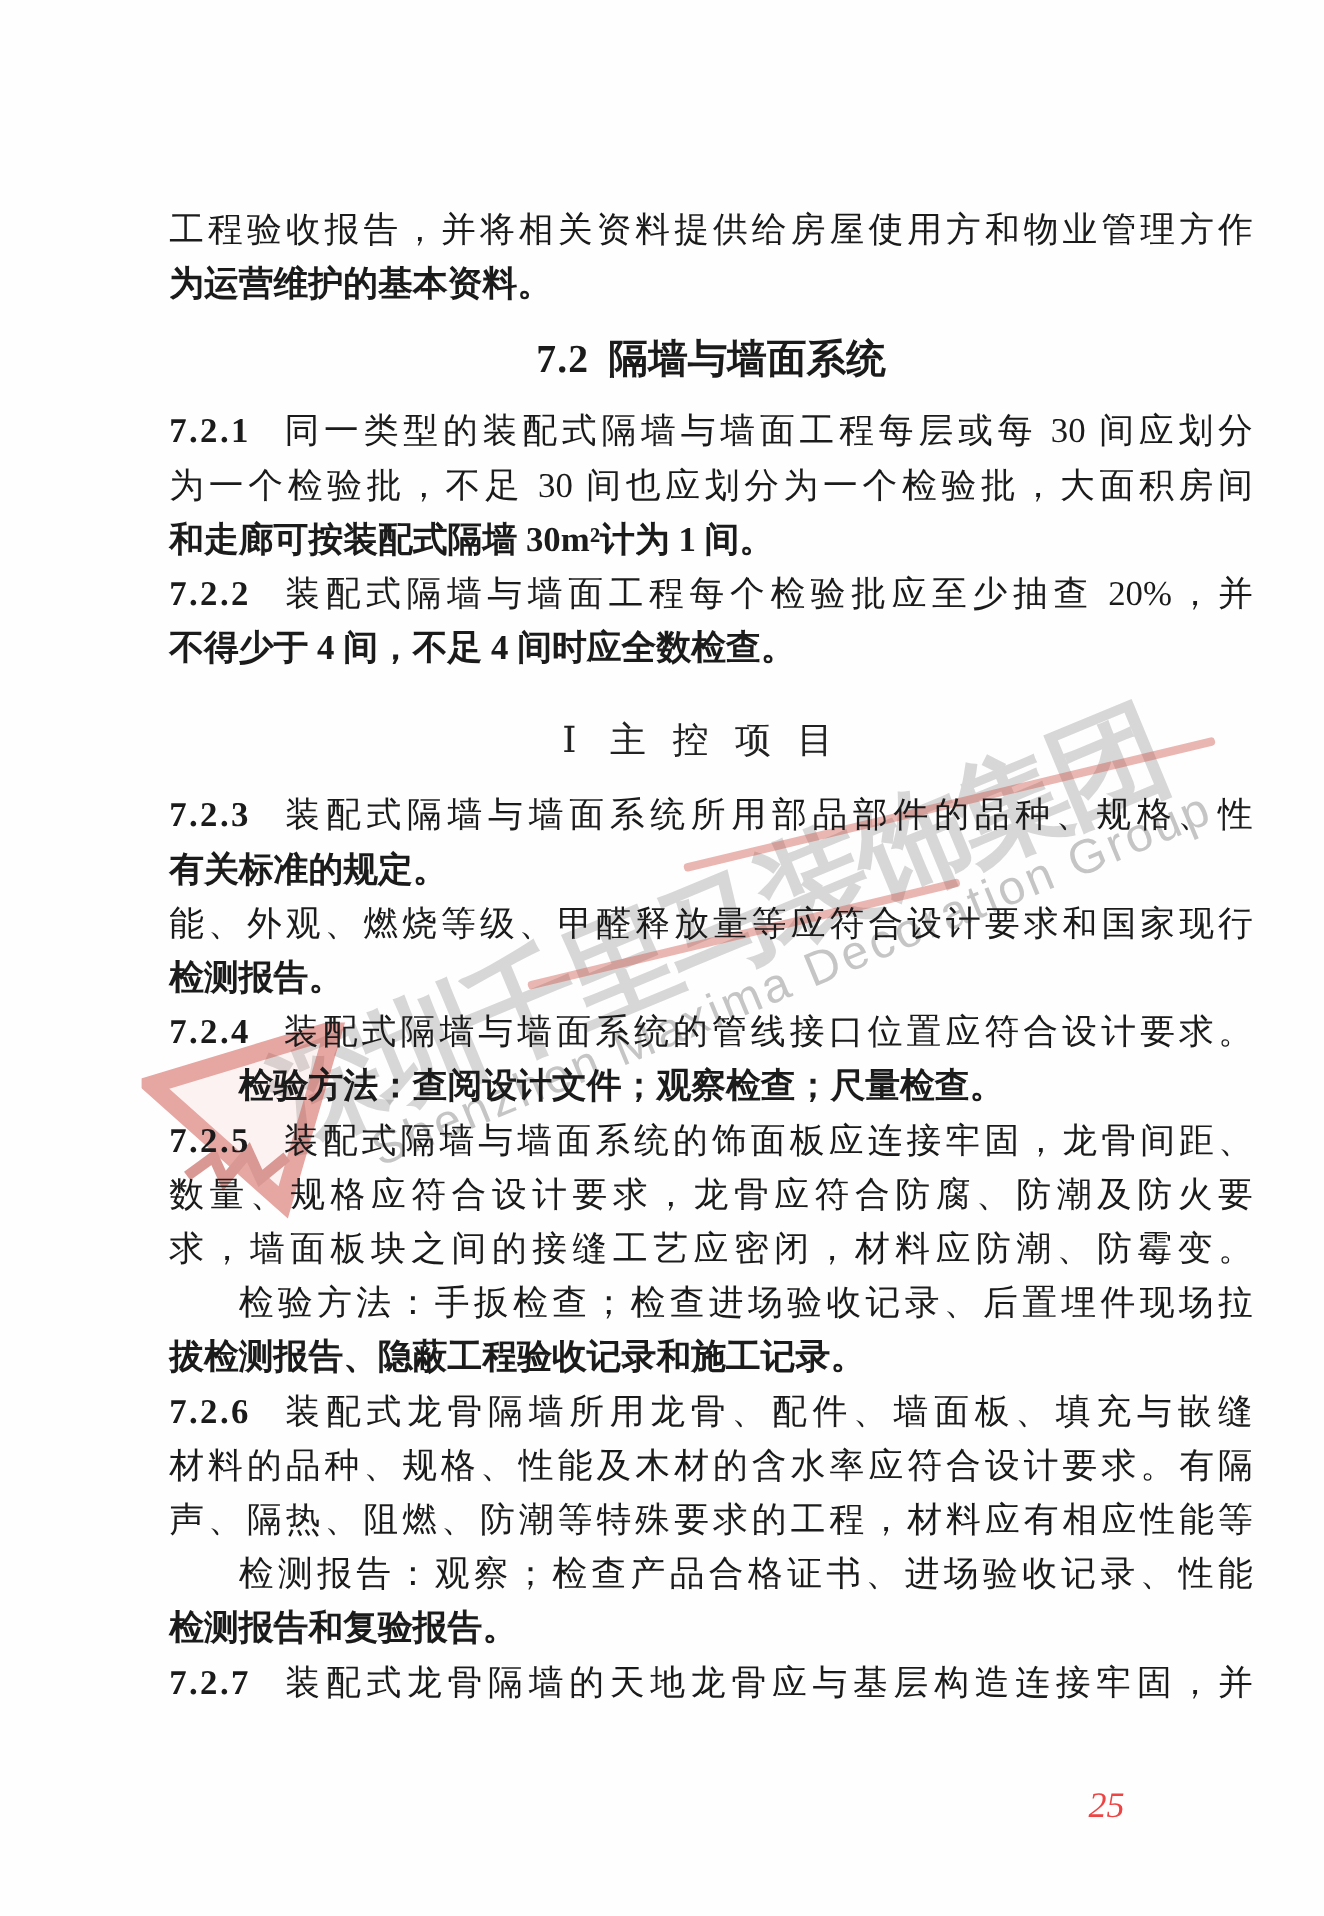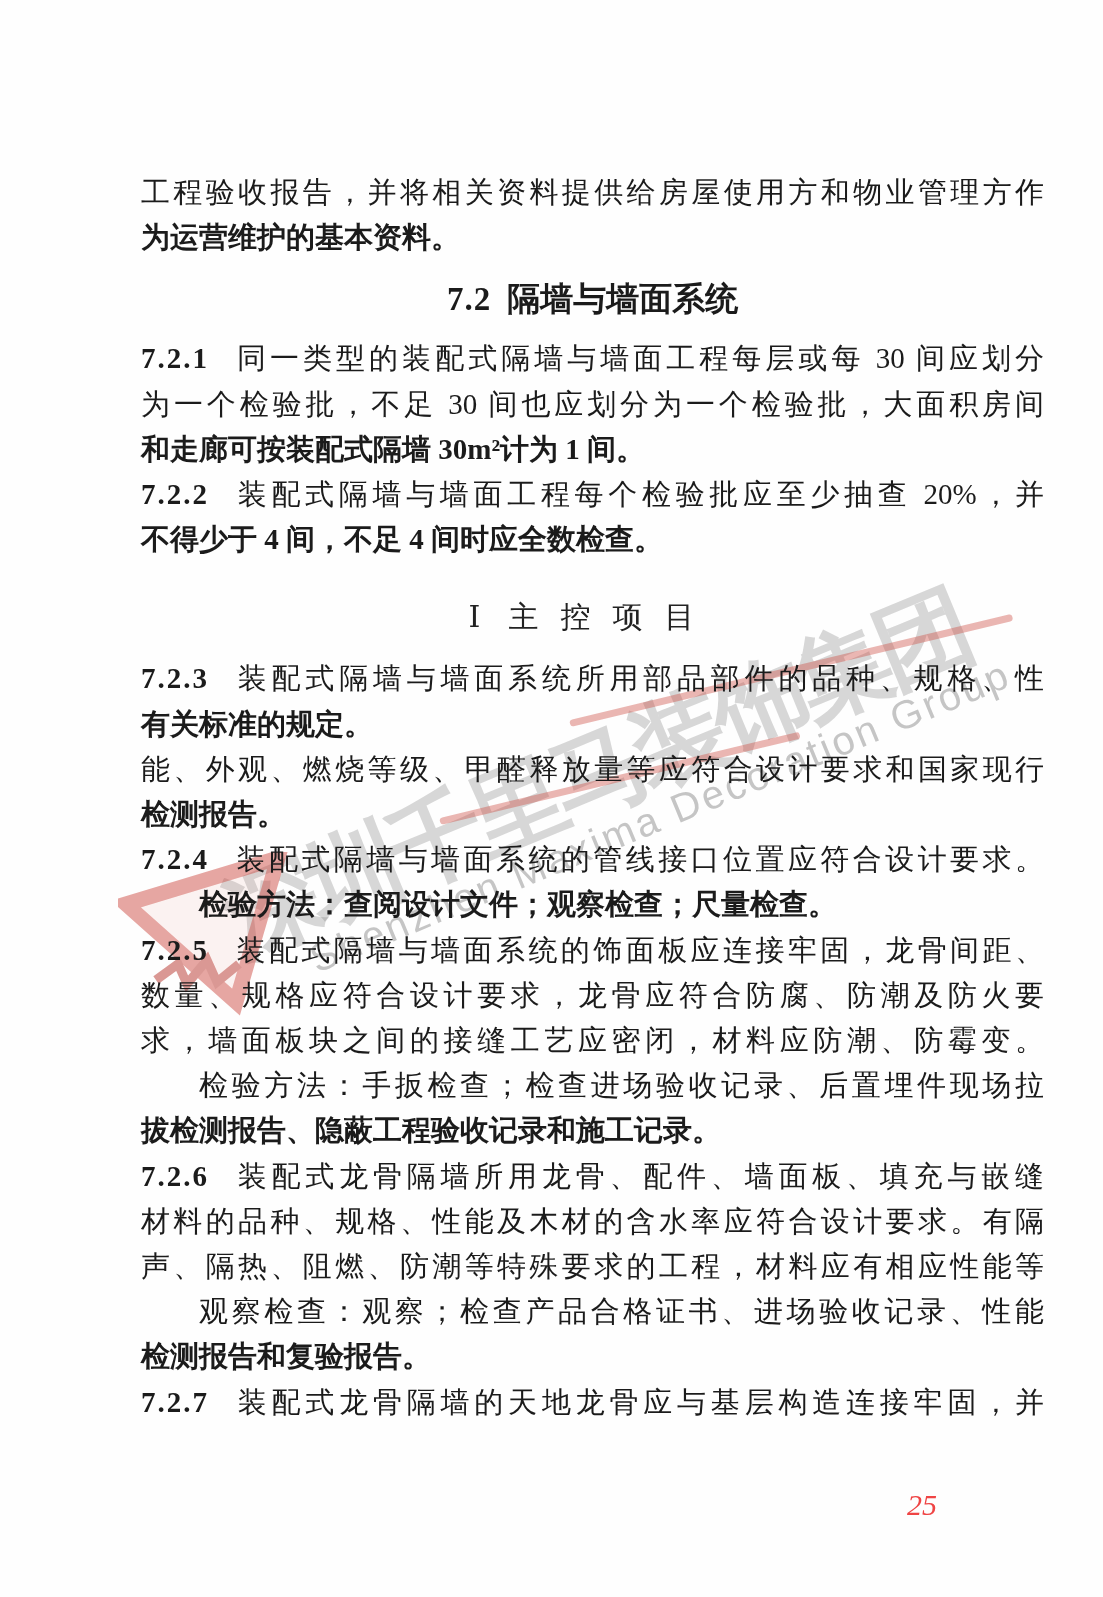--- a/index.html
+++ b/index.html
@@ -121,21 +121,21 @@
 
     <div class="ln"><b class="num">7.2.5</b><span>装配式隔墙与墙面系统的饰面板应连接牢固，龙骨间距、</span></div>
     <div class="ln">数量、规格应符合设计要求，龙骨应符合防腐、防潮及防火要</div>
     <div class="ln">求，墙面板块之间的接缝工艺应密闭，材料应防潮、防霉变。</div>
     <div class="ln ind">检验方法：手扳检查；检查进场验收记录、后置埋件现场拉</div>
     <div class="ln end">拔检测报告、隐蔽工程验收记录和施工记录。</div>
 
     <div class="ln"><b class="num">7.2.6</b><span>装配式龙骨隔墙所用龙骨、配件、墙面板、填充与嵌缝</span></div>
     <div class="ln">材料的品种、规格、性能及木材的含水率应符合设计要求。有隔</div>
     <div class="ln">声、隔热、阻燃、防潮等特殊要求的工程，材料应有相应性能等</div>
-    <div class="ln ind">观察检查：观察；检查产品合格证书、进场验收记录、性能</div>
+    <div class="ln ind">检测报告：观察；检查产品合格证书、进场验收记录、性能</div>
     <div class="ln end">检测报告和复验报告。</div>
 
     <div class="ln"><b class="num">7.2.7</b><span>装配式龙骨隔墙的天地龙骨应与基层构造连接牢固，并</span></div>
 
   </div>
 
   <div class="page-number">25</div>
 
 </div>
 

